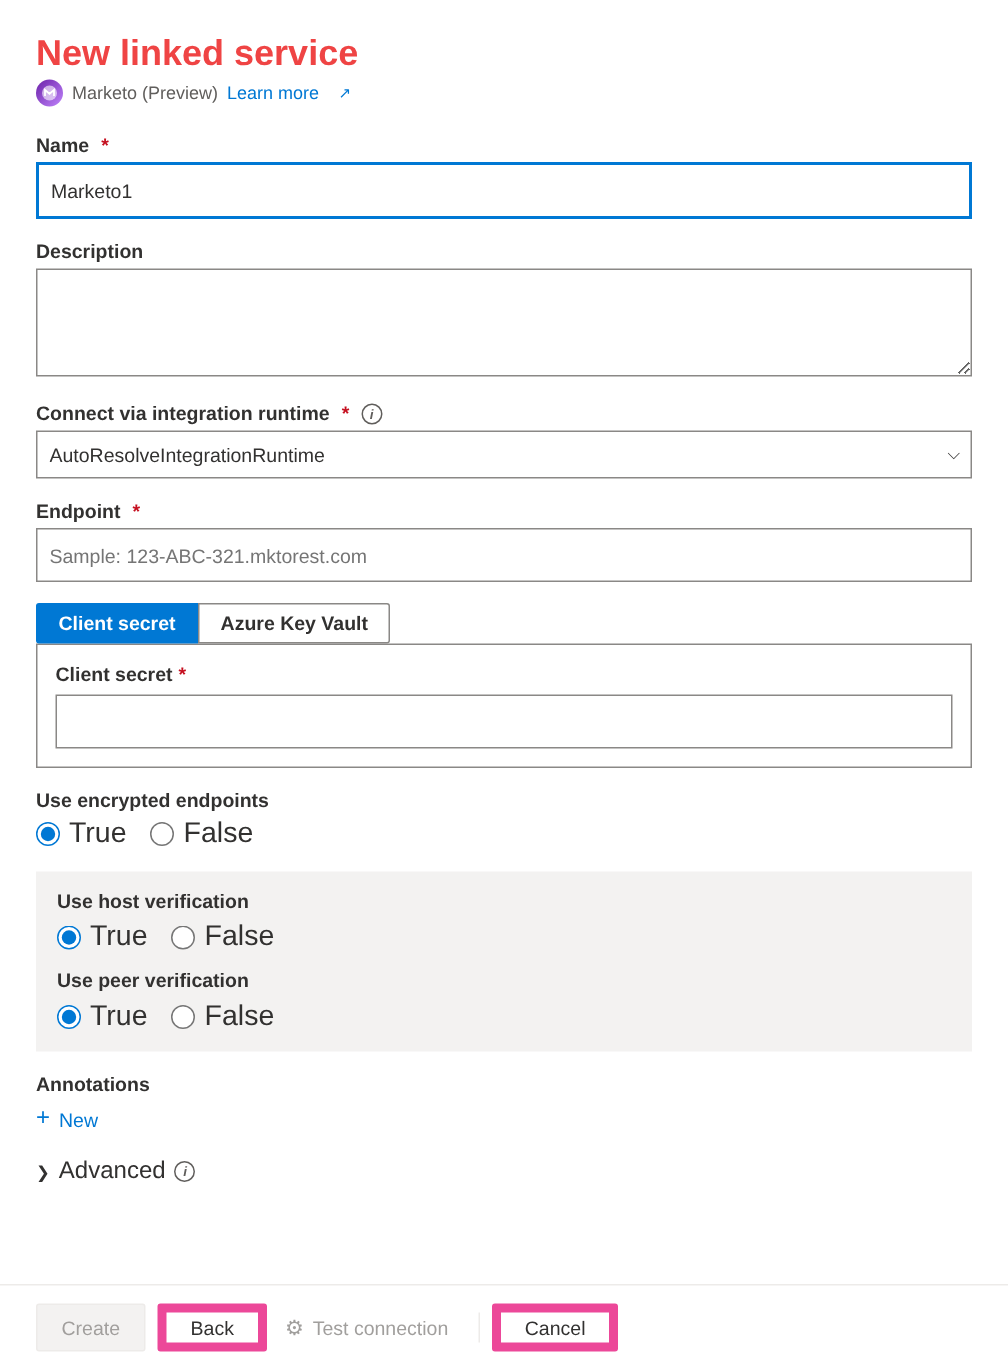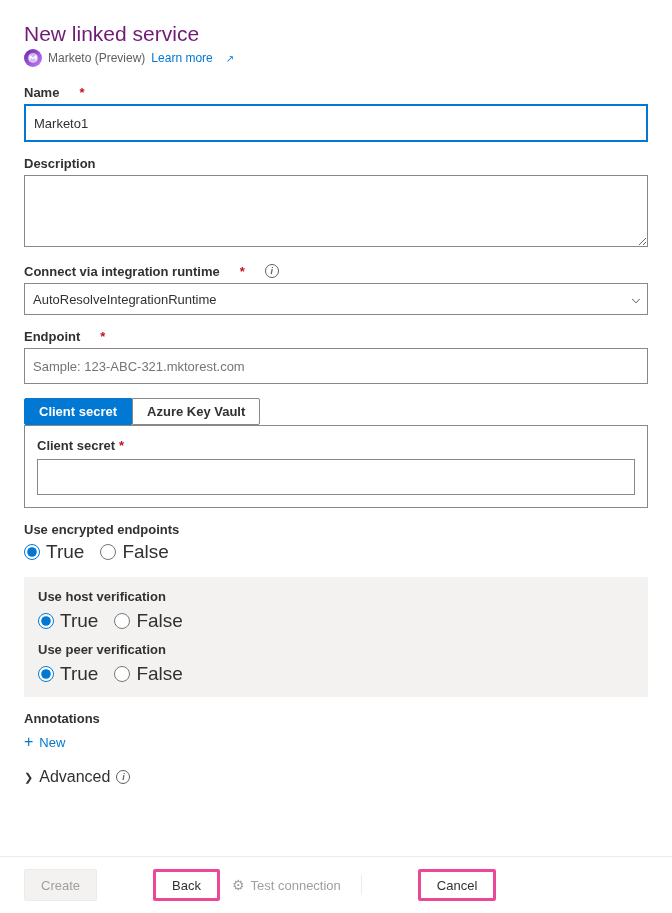--- a/index.html
+++ b/index.html
@@ -15,23 +15,23 @@
     }
     .panel {
       flex: 1;
       padding: 20px 24px 0 24px;
       overflow-y: auto;
     }
     .panel-header {
       margin-bottom: 4px;
     }
     .panel-title {
-      font-size: 21px;
-      font-weight: 400;
-      color: #701a75;
+      font-size: 24px;
+      font-weight: 700;
+      color: #ef4444;
       line-height: 1.3;
     }
     .subtitle-row {
       display: flex;
       align-items: center;
       gap: 6px;
       margin-top: 2px;
       margin-bottom: 18px;
     }
     .marketo-icon {
@@ -63,21 +63,22 @@
     }
     .field-group {
       margin-bottom: 14px;
     }
     .field-label {
       font-size: 13px;
       font-weight: 600;
       color: #323130;
       margin-bottom: 4px;
       display: flex;
-      gap: 20px;
+      align-items: center;
+      gap: 8px;
     }
     .required-star {
       color: #c50f1f;
     }
     .info-icon {
       width: 14px;
       height: 14px;
       border-radius: 50%;
       border: 1px solid #605e5c;
       display: inline-flex;
@@ -277,26 +278,25 @@
       background: #f3f2f1;
       color: #a19f9d;
       border-color: #edebe9;
       cursor: not-allowed;
     }
     .btn-default {
       height: 32px;
       padding: 0 16px;
       background: #fff;
       color: #323130;
-      border: 3px solid #ec4899;
+      border: 6px solid #ec4899;
       font-size: 13px;
       cursor: pointer;
       font-family: inherit;
       border-radius: 2px;
-      margin-left: 48px;
     }
     .test-connection-btn {
       display: flex;
       align-items: center;
       gap: 6px;
       height: 32px;
       padding: 0 12px;
       background: #fff;
       color: #a19f9d;
       border: none;

